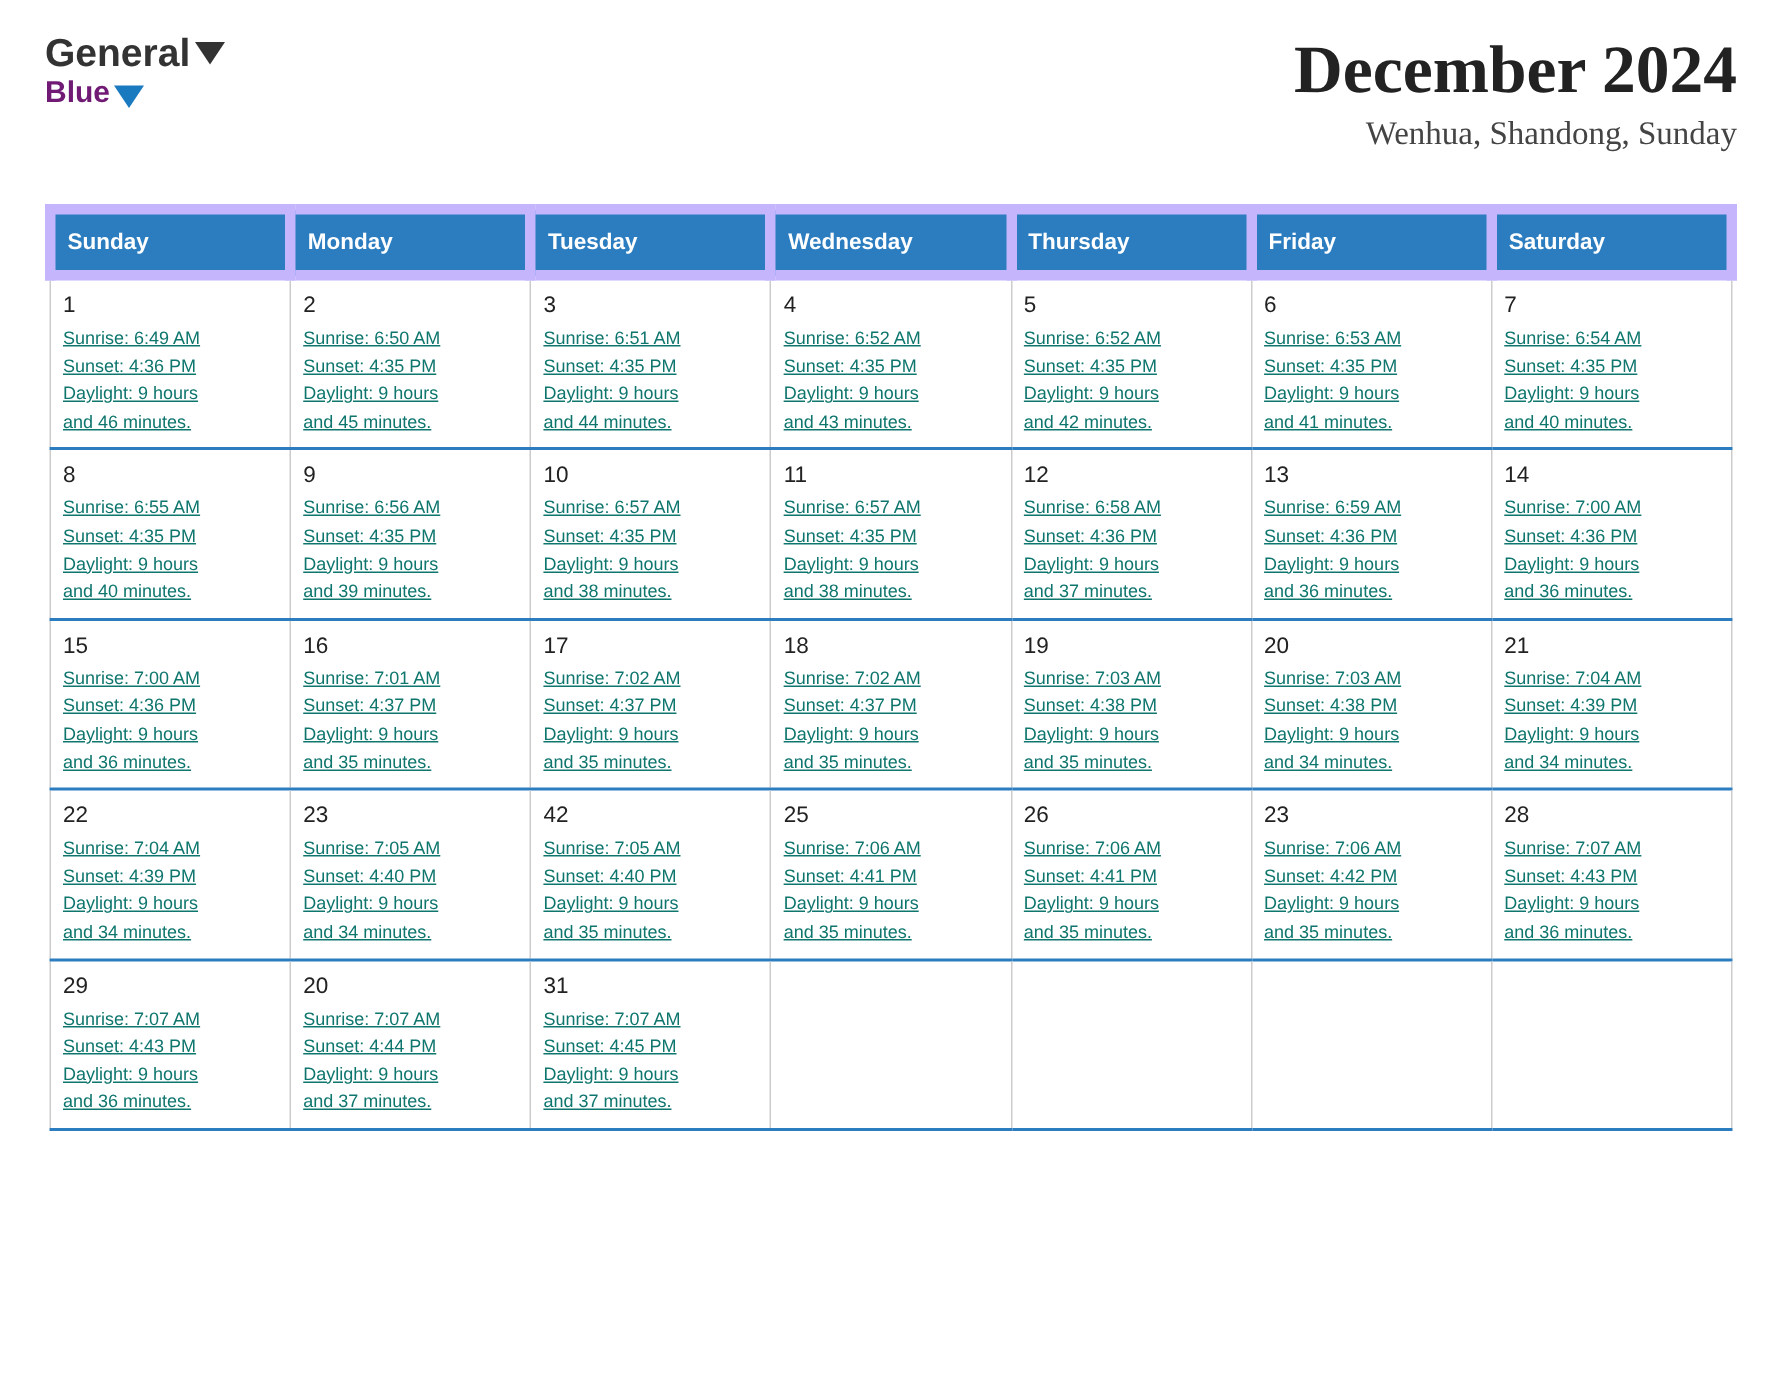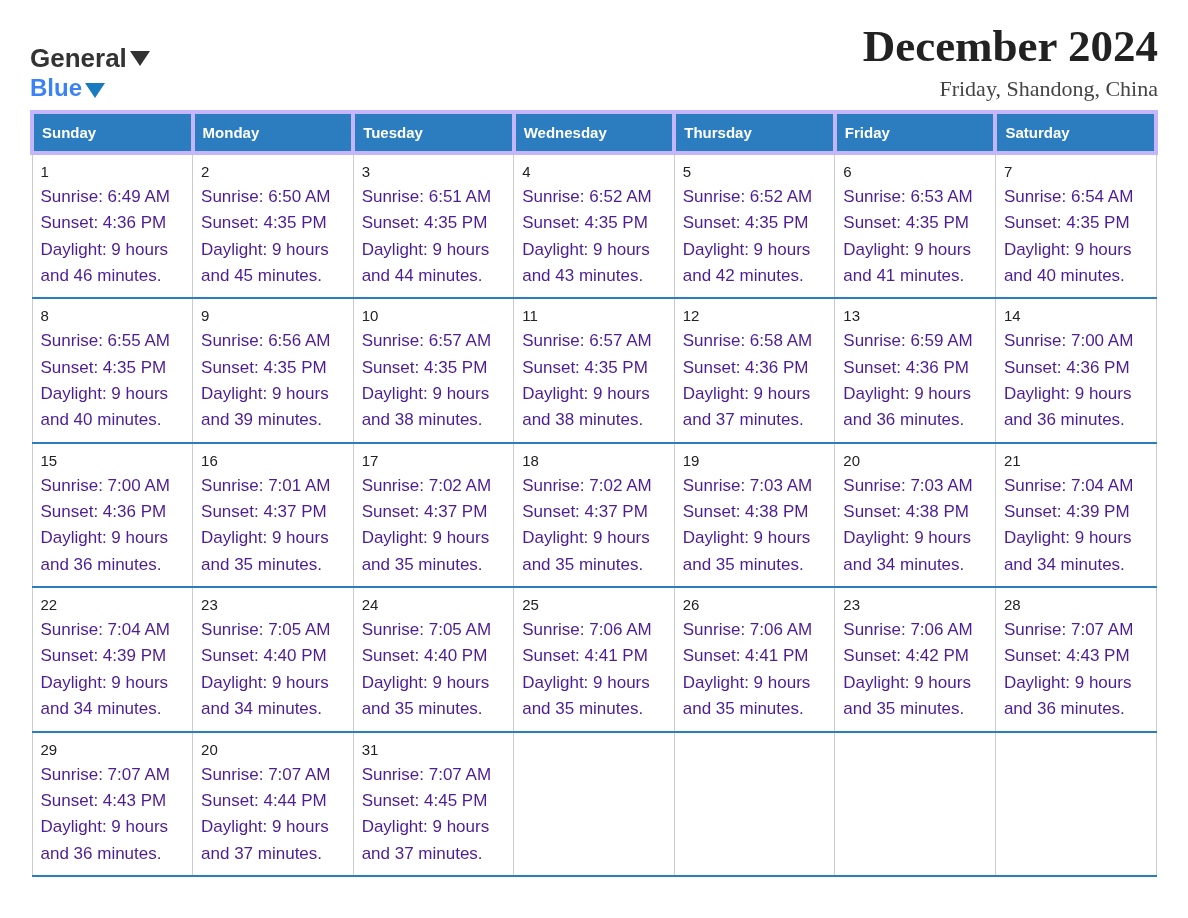--- a/index.html
+++ b/index.html
@@ -6,22 +6,22 @@
     body {
       font-family: Arial, sans-serif;
       background: #ffffff;
       width: 1188px;
       min-height: 918px;
       padding: 20px 30px;
     }
     .header {
       display: flex;
       justify-content: space-between;
-      align-items: flex-end;
-      margin-bottom: 8px;
+      align-items: flex-start;
+      margin-bottom: 34px;
     }
     .title-section {
       text-align: right;
     }
     .month-title {
       font-size: 45px;
       font-weight: bold;
       color: #222;
       font-family: Georgia, serif;
     }
@@ -36,84 +36,85 @@
       border-collapse: collapse;
       table-layout: fixed;
     }
     .calendar-table thead th {
       background-color: #2b7dc0;
       color: white;
       padding: 10px 8px;
       font-size: 15px;
       font-weight: bold;
       text-align: left;
-      border: 4px solid #c4b5fd;
+      border: 7px solid #c4b5fd;
     }
     .calendar-table tbody td {
       vertical-align: top;
       padding: 8px;
       border: 1px solid #ccc;
       font-size: 12.5px;
       color: #333;
       height: 100px;
     }
     .calendar-table tbody tr td {
       border-bottom: 2px solid #2b7dc0;
     }
     .day-number {
       font-size: 15px;
       font-weight: normal;
       color: #222;
       margin-bottom: 4px;
       display: block;
     }
     .day-info {
-      font-size: 17px;
-      color: #4c1d95;
+      font-size: 12px;
+      color: #0f766e;
       line-height: 1.55;
+      text-decoration: underline;
     }
     td.empty {
       background: #fff;
     }
     .logo-wrapper {
       display: flex;
       flex-direction: column;
     }
     .logo-top-line {
       font-size: 26px;
       font-weight: bold;
       color: #333;
     }
     .logo-bottom-line {
       display: flex;
       align-items: center;
       gap: 0;
     }
     .logo-b {
-      font-size: 24px;
+      font-size: 20px;
       font-weight: bold;
-      color: #3b82f6;
+      color: #701a75;
     }
   </style>
 </head>
 <body>
 
 <div class="header">
   <div class="logo-wrapper">
     <div class="logo-top-line">
       General<span style="display:inline-block;width:0;height:0;border-left:10px solid transparent;border-right:10px solid transparent;border-top:15px solid #333;margin-left:3px;vertical-align:middle;position:relative;top:-2px;"></span>
     </div>
     <div class="logo-bottom-line">
       <span class="logo-b">Blue</span>
       <span style="display:inline-block;width:0;height:0;border-left:10px solid transparent;border-right:10px solid transparent;border-top:15px solid #1a7abf;margin-left:3px;vertical-align:middle;position:relative;top:2px;"></span>
     </div>
   </div>
   <div class="title-section">
     <div class="month-title">December 2024</div>
-    <div class="location">Friday, Shandong, China</div>
+    <div class="location">Wenhua, Shandong, Sunday</div>
   </div>
 </div>
 
 <table class="calendar-table">
   <thead>
     <tr>
       <th>Sunday</th>
       <th>Monday</th>
       <th>Tuesday</th>
       <th>Wednesday</th>
@@ -331,21 +332,21 @@
         <td>
         <span class="day-number">23</span>
         <div class="day-info">
           Sunrise: 7:05 AM<br>
           Sunset: 4:40 PM<br>
           Daylight: 9 hours<br>
           and 34 minutes.
         </div>
       </td>
         <td>
-        <span class="day-number">24</span>
+        <span class="day-number">42</span>
         <div class="day-info">
           Sunrise: 7:05 AM<br>
           Sunset: 4:40 PM<br>
           Daylight: 9 hours<br>
           and 35 minutes.
         </div>
       </td>
         <td>
         <span class="day-number">25</span>
         <div class="day-info">

